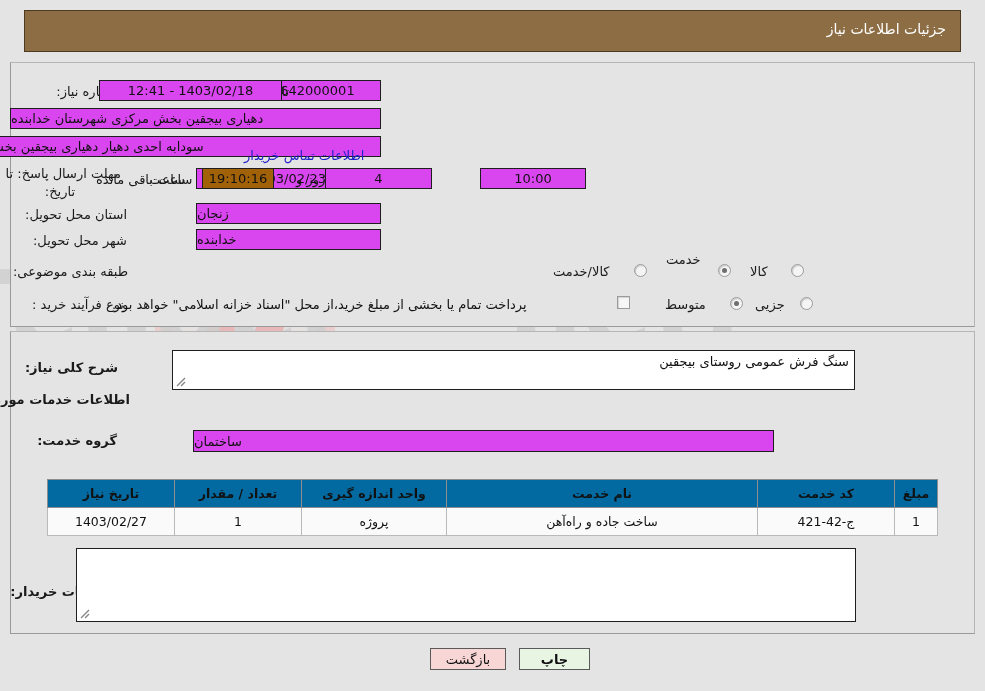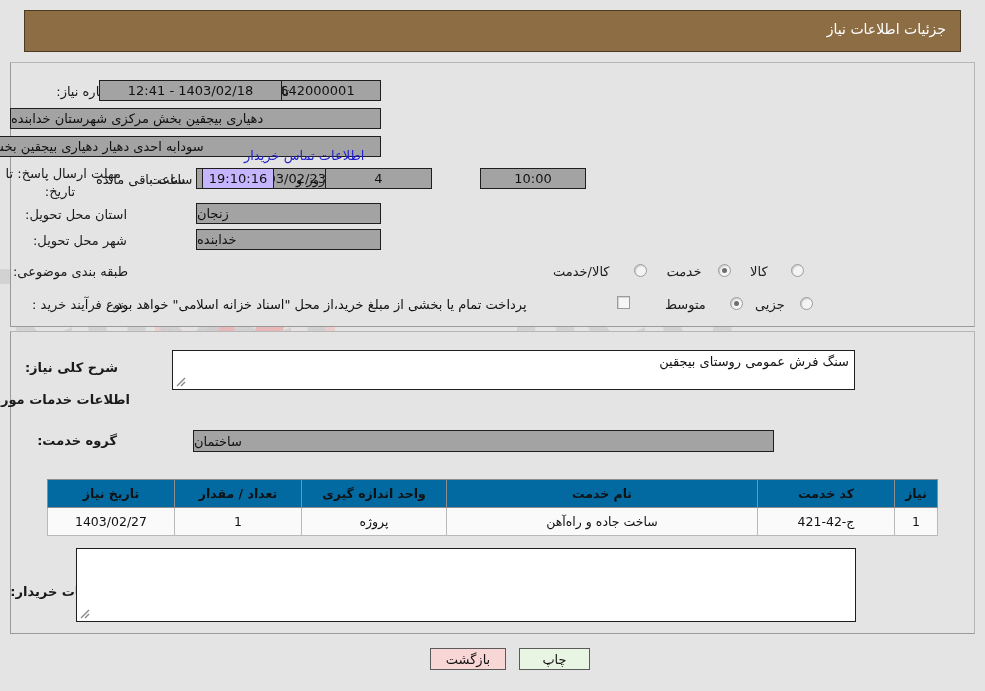--- a/index.html
+++ b/index.html
@@ -68,34 +68,34 @@
     z-index: 3;
   }
   .lbl.bold { font-weight: bold; }
   .lbl.link { color: #2222cc; }
   .lbl.note { color: #111; }
 
   
   .inp {
     position: absolute;
     box-sizing: border-box;
-    background: #a3a3a3;
+    background: #d946ef;
     border: 1px solid #1e1e1e;
     font-size: 13px;
     color: #111;
     line-height: 1;
     overflow: hidden;
     white-space: nowrap;
     z-index: 3;
     display: flex;
     align-items: center;
   }
   .inp.rt { justify-content: flex-end; padding-right: 4px; }
   .inp.ct { justify-content: center; }
-  .inp.cream { background: #c4b5fd; }
+  .inp.cream { background: #a16207; }
 
   
   .ta {
     position: absolute;
     box-sizing: border-box;
     background: #ffffff;
     border: 1px solid #1e1e1e;
     font-size: 13px;
     color: #111;
     padding: 3px 5px 0 5px;
@@ -182,21 +182,21 @@
     height: 22px;
     border: 1px solid #5a5a5a;
     font-size: 13px;
     color: #111;
     display: flex;
     align-items: center;
     justify-content: center;
     z-index: 3;
     cursor: pointer;
   }
-  #btn-print  { left: 519px; top: 648px; width: 71px; background: #e8f5e3; }
+  #btn-print  { left: 519px; top: 648px; width: 71px; background: #e8f5e3; font-weight: bold; }
   #btn-back   { left: 430px; top: 648px; width: 76px; background: #f9d6d6; }
 </style>
 </head>
 <body>
 
 <div id="page">
 
   <svg class="watermark" viewBox="0 0 985 330" xmlns="http://www.w3.org/2000/svg">
 
     <path d="M155 160 L245 128 L335 160 L335 232 Q335 286 245 318 Q155 286 155 232 Z" fill="#efb9b9" opacity="0.55"></path>
@@ -265,21 +265,21 @@
   <div class="inp rt" style="right:604px; top:229px; width:185px; height:21px;">
     <span>خدابنده</span>
   </div>
 
   <span class="lbl" style="right:857px; top:264px;">طبقه بندی موضوعی:</span>
 
   <div class="radio" style="left:791px; top:264px;"></div>
   <span class="lbl" style="left:750px; top:264px;">کالا</span>
 
   <div class="radio on" style="left:718px; top:264px;"></div>
-  <span class="lbl" style="left:666px; top:264px;font-style:italic;">خدمت</span>
+  <span class="lbl" style="left:666px; top:252px;">خدمت</span>
 
   <div class="radio" style="left:634px; top:264px;"></div>
   <span class="lbl" style="left:553px; top:264px;">کالا/خدمت</span>
 
   <span class="lbl" style="right:861px; top:297px;margin-left:32px;">نوع فرآیند خرید :</span>
 
   <div class="radio" style="left:800px; top:297px;"></div>
   <span class="lbl" style="left:755px; top:297px;">جزیی</span>
 
   <div class="radio on" style="left:730px; top:297px;"></div>
@@ -302,21 +302,21 @@
   <span class="lbl bold" style="right:855px; top:392px;">اطلاعات خدمات مورد نیاز</span>
 
   <span class="lbl bold" style="right:868px; top:433px;">گروه خدمت:</span>
   <div class="inp rt" style="left:193px; top:430px; width:581px; height:22px;">
     <span>ساختمان</span>
   </div>
 
   <table id="svc-table">
     <thead>
       <tr>
-        <th class="col-radif">نیاز</th>
+        <th class="col-radif">مبلغ</th>
         <th class="col-code">کد خدمت</th>
         <th class="col-name">نام خدمت</th>
         <th class="col-unit">واحد اندازه گیری</th>
         <th class="col-qty">تعداد / مقدار</th>
         <th class="col-date">تاریخ نیاز</th>
       </tr>
     </thead>
     <tbody>
       <tr>
         <td>1</td>

